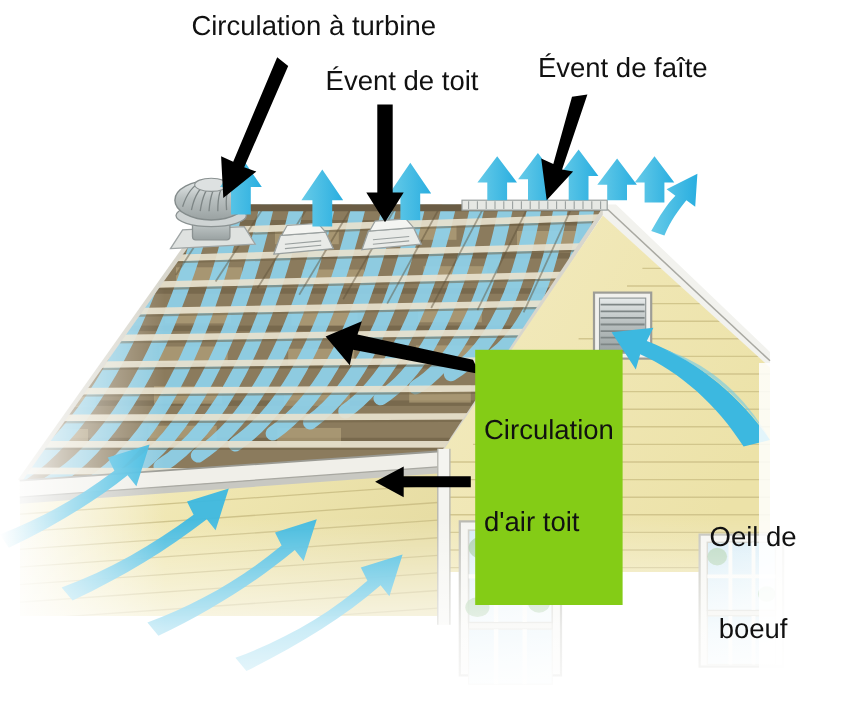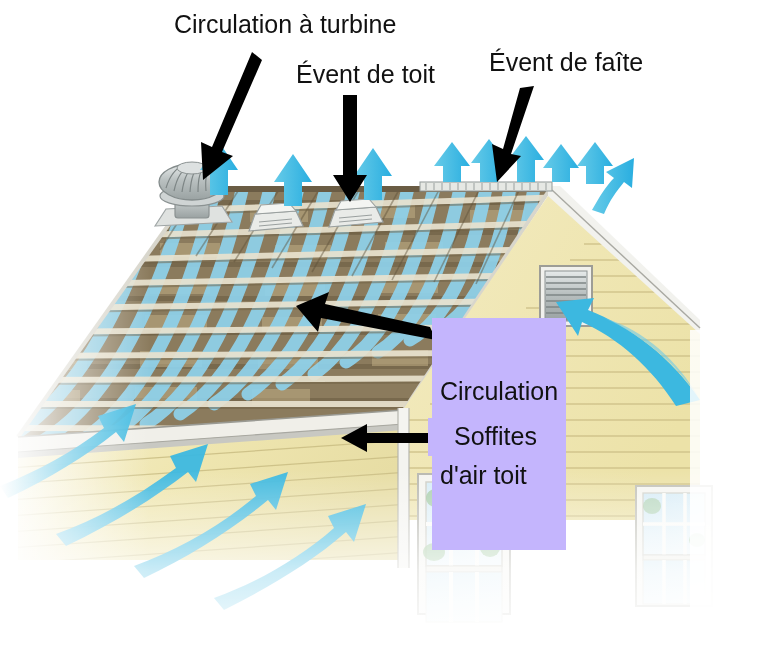--- a/index.html
+++ b/index.html
@@ -1,21 +1,21 @@
 <!DOCTYPE html>
 <html><head>
 <meta charset="utf-8">
 <style>
   html,body{margin:0;padding:0;background:#fff;}
   body{width:770px;height:654px;overflow:hidden;
        font-family:"Liberation Sans","DejaVu Sans",sans-serif;}
   #stage{position:relative;width:770px;height:654px;background:#ffffff;overflow:hidden;}
   #art{position:absolute;left:0;top:0;width:770px;height:654px;}
 
-  .label{position:absolute;background:#c4b5fd;color:#111111;
+  .label{position:absolute;background:#84cc16;color:#111111;
          font-size:25px;line-height:1.12;white-space:pre;
          font-family:"Liberation Sans","DejaVu Sans",sans-serif;}
   .label.plain{background:transparent;}
   .lbl-turbine{left:174px;top:10px;}
   .lbl-toit{left:296px;top:60px;text-align:right;}
   .lbl-faite{left:489px;top:48px;}
   .lbl-circ{left:432px;top:318px;padding:3px 8px 5px 8px;}
   .lbl-soffites{left:428px;top:418px;padding:4px 26px 6px 26px;}
   .lbl-oeil{left:645px;top:418px;background:transparent;text-align:center;}
 </style>
@@ -416,16 +416,19 @@
 
   <div class="label plain lbl-toit">Évent de toit</div>
 
   <div class="label plain lbl-faite">Évent de faîte</div>
 
   <div class="label lbl-circ">
     <div>Circulation</div>
     <div>d'air toit</div>
   </div>
 
-  <div class="label lbl-soffites">Soffites</div>
-
+
+  <div class="label lbl-oeil">
+    <div>Oeil de</div>
+    <div>boeuf</div>
+  </div>
 
 </div>
 
 </body></html>

